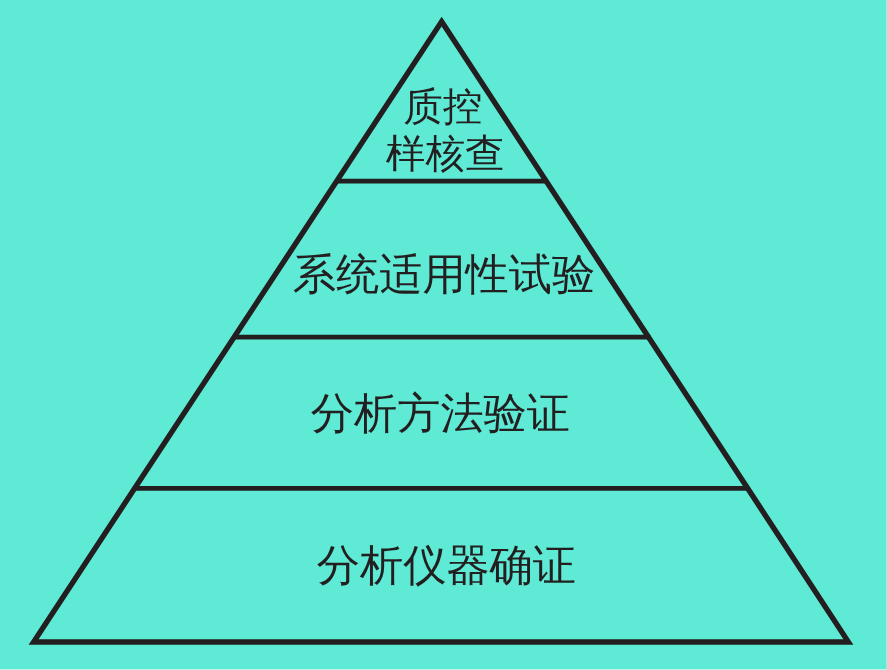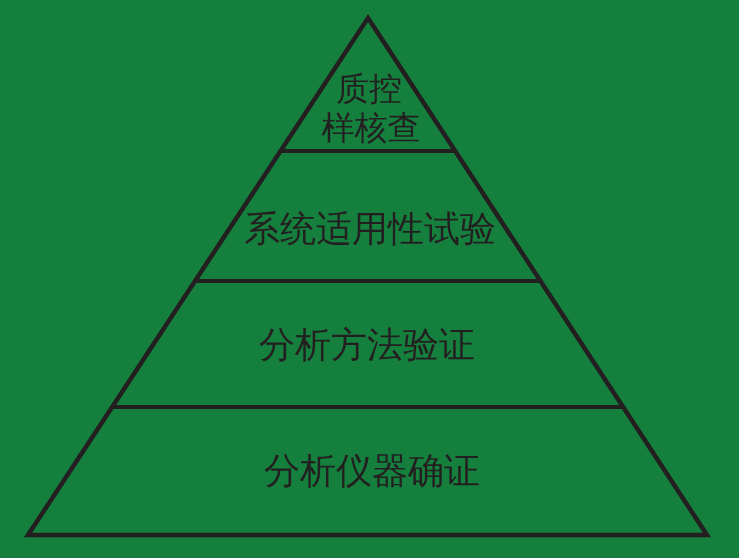--- a/index.html
+++ b/index.html
@@ -4,21 +4,21 @@
 <style>
   html, body {
     margin: 0;
     padding: 0;
     background: #ffffff;
   }
   .canvas {
     position: relative;
     width: 739px;
     height: 558px;
-    background: #15803d;
+    background: #5eead4;
     overflow: hidden;
   }
   svg {
     display: block;
     width: 739px;
     height: 558px;
   }
   .outline, .divider {
     fill: none;
     stroke: #231f20;

